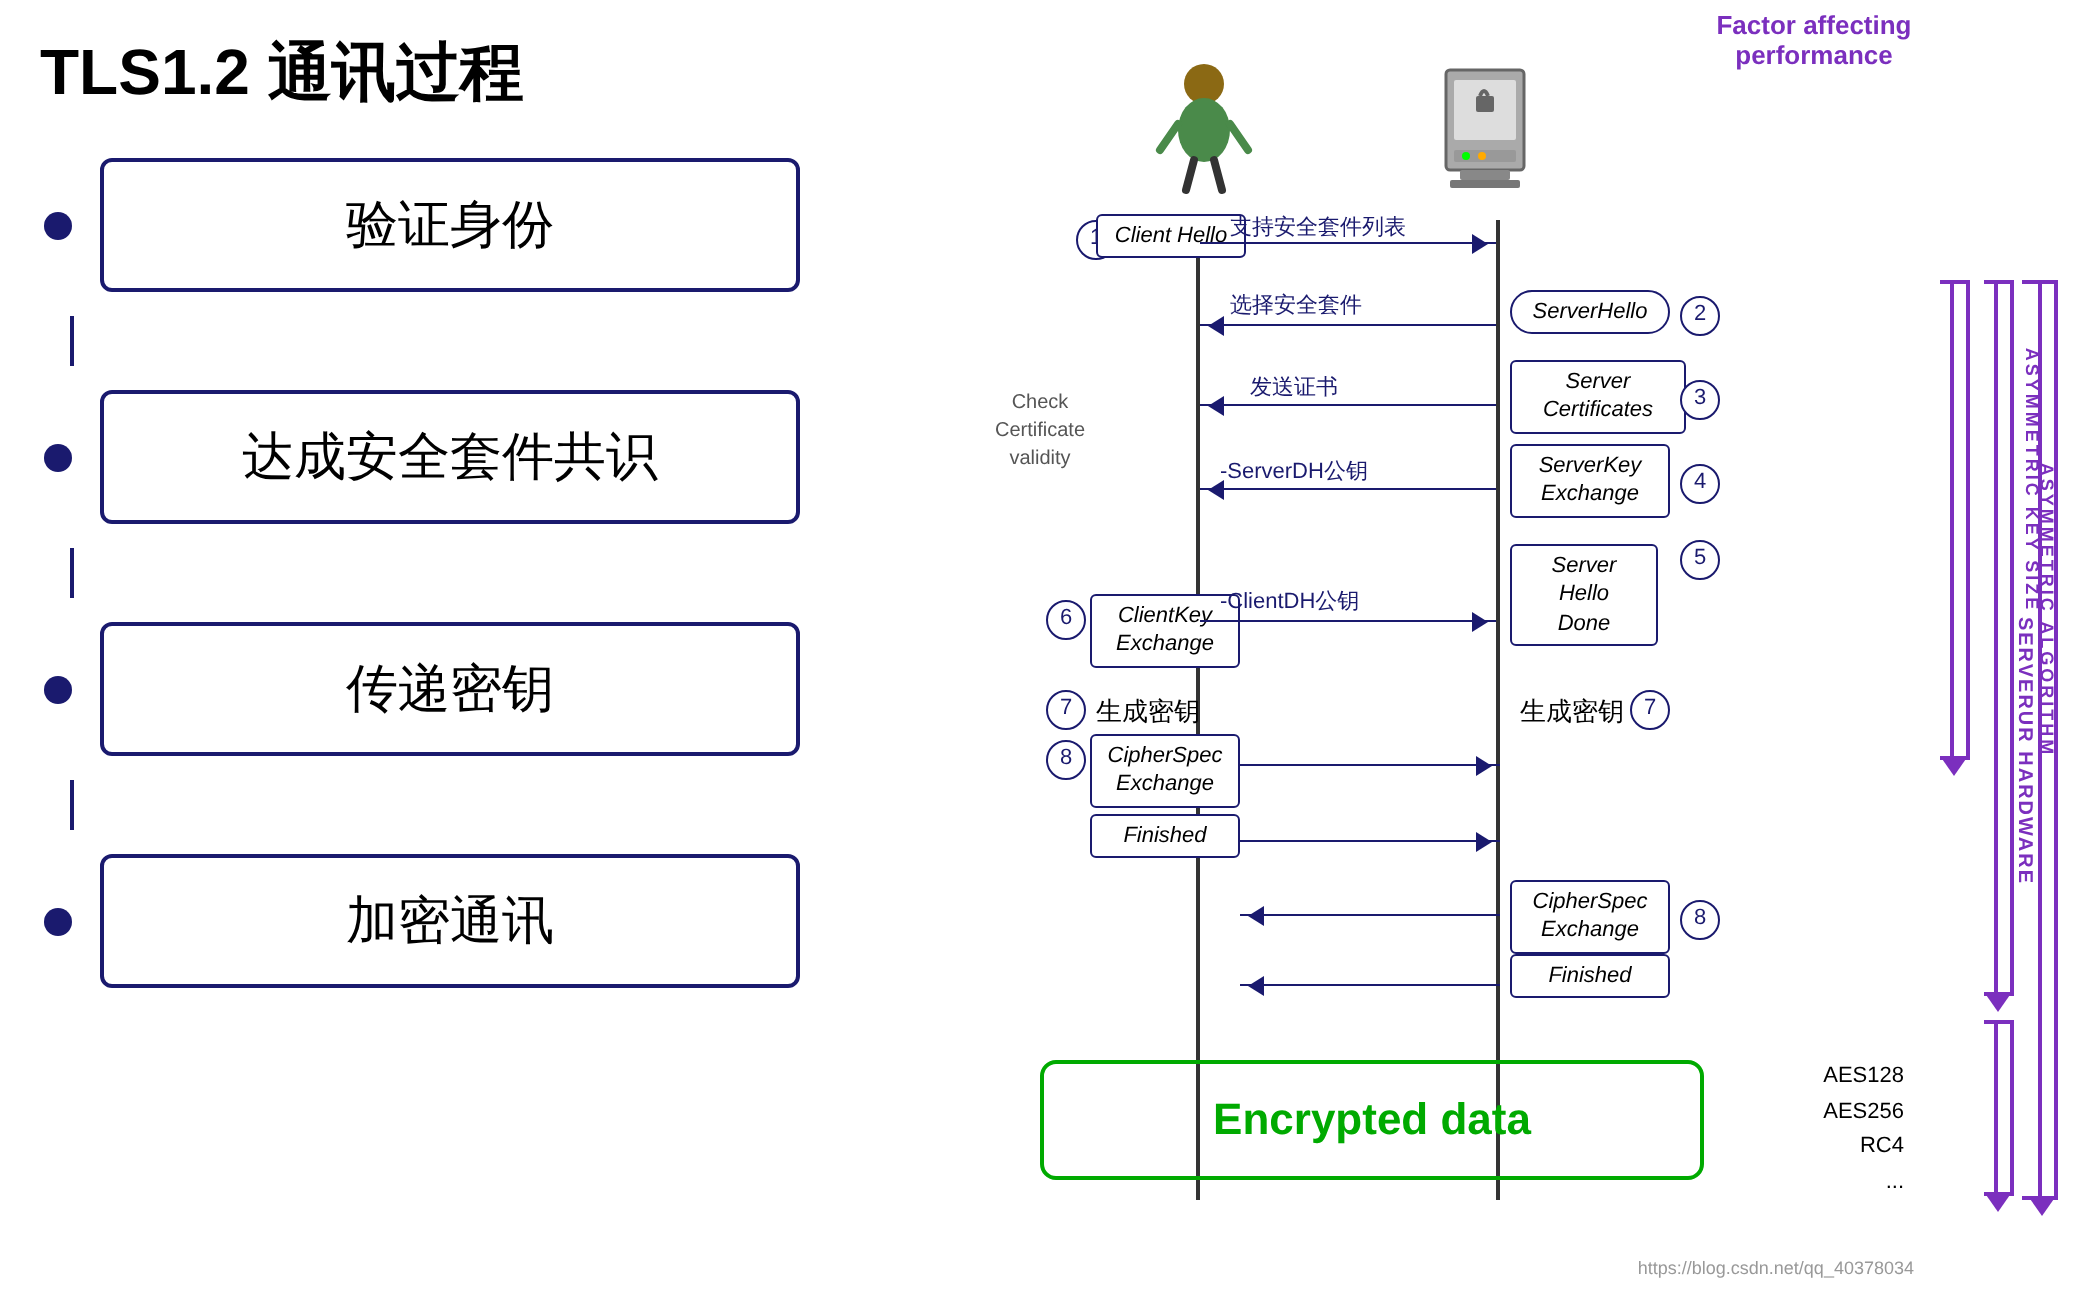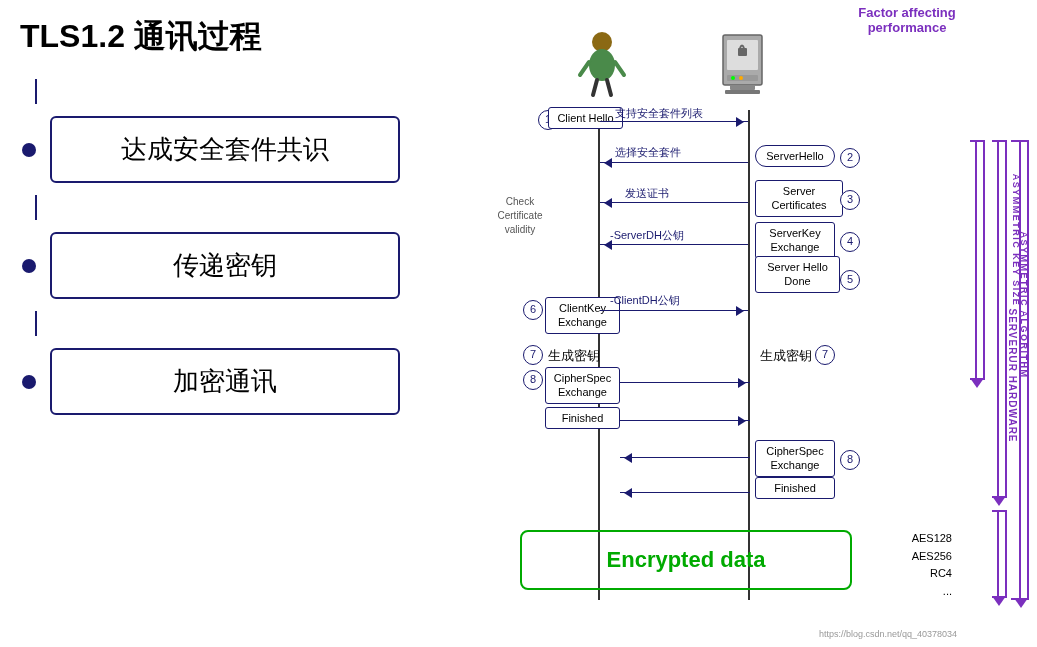--- a/index.html
+++ b/index.html
@@ -116,20 +116,21 @@
     .msg-box {
       position: absolute;
       border: 1.5px solid #1a1a6e;
       border-radius: 3px;
       padding: 3px 6px;
       font-size: 11px;
       text-align: center;
       background: #fff;
       color: #000;
       line-height: 1.3;
+      font-style: italic;
     }
 
     
     .arrow-right {
       position: absolute;
       height: 0;
       border-top: 1.5px solid #1a1a6e;
     }
     .arrow-right::after {
       content: '';
@@ -248,20 +249,24 @@
 </head>
 <body>
 
 <div class="left-panel">
   <div class="main-title">TLS1.2 通讯过程</div>
 
   <div class="step-connector" style="height:0"></div>
 
   <div style="position:relative">
 
+    <div class="step-box">
+      <span class="step-dot"></span>
+      <span>验证身份</span>
+    </div>
 
     <div style="width:2px;height:25px;background:#1a1a6e;margin-left:15px;"></div>
 
     <div class="step-box">
       <span class="step-dot"></span>
       <span>达成安全套件共识</span>
     </div>
 
     <div style="width:2px;height:25px;background:#1a1a6e;margin-left:15px;"></div>
 
@@ -340,21 +345,21 @@
   <div class="arrow-label" style="left:205px;top:186px;">发送证书</div>
 
   <div class="check-cert">Check<br>Certificate<br>validity</div>
 
   <div class="msg-box" style="left:335px;top:222px;width:80px;">ServerKey<br>Exchange</div>
   <div class="step-num" style="left:420px;top:232px;">4</div>
 
   <div class="arrow-left" style="left:180px;top:244px;width:148px;"></div>
   <div class="arrow-label" style="left:190px;top:228px;">-ServerDH公钥</div>
 
-  <div class="msg-box" style="left:335px;top:256px;width:85px;">Server Hello<br>Done</div>
+  <div class="msg-box" style="left:335px;top:272px;width:74px;">Server Hello<br>Done</div>
   <div class="step-num" style="left:420px;top:270px;">5</div>
 
   <div class="step-num" style="left:103px;top:300px;">6</div>
   <div class="msg-box" style="left:125px;top:297px;width:75px;">ClientKey<br>Exchange</div>
 
   <div class="arrow-right" style="left:180px;top:310px;width:148px;"></div>
   <div class="arrow-label" style="left:190px;top:293px;">-ClientDH公钥</div>
 
   <div class="step-num" style="left:103px;top:345px;">7</div>
   <div class="gen-key-label" style="left:128px;top:347px;">生成密钥</div>

